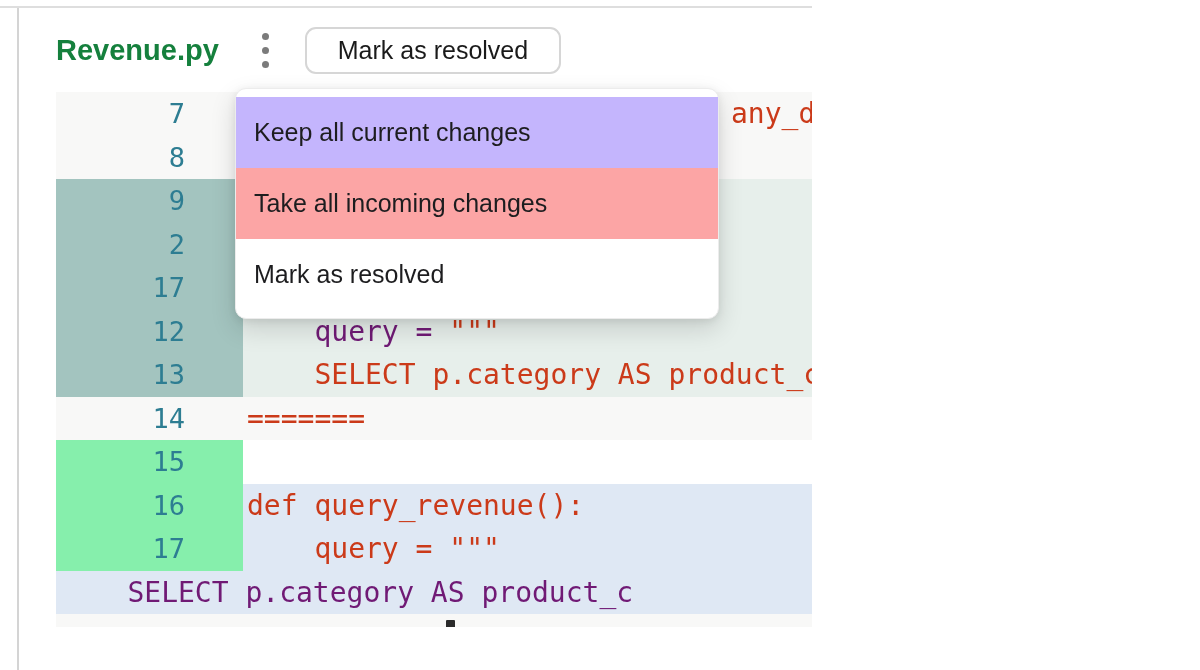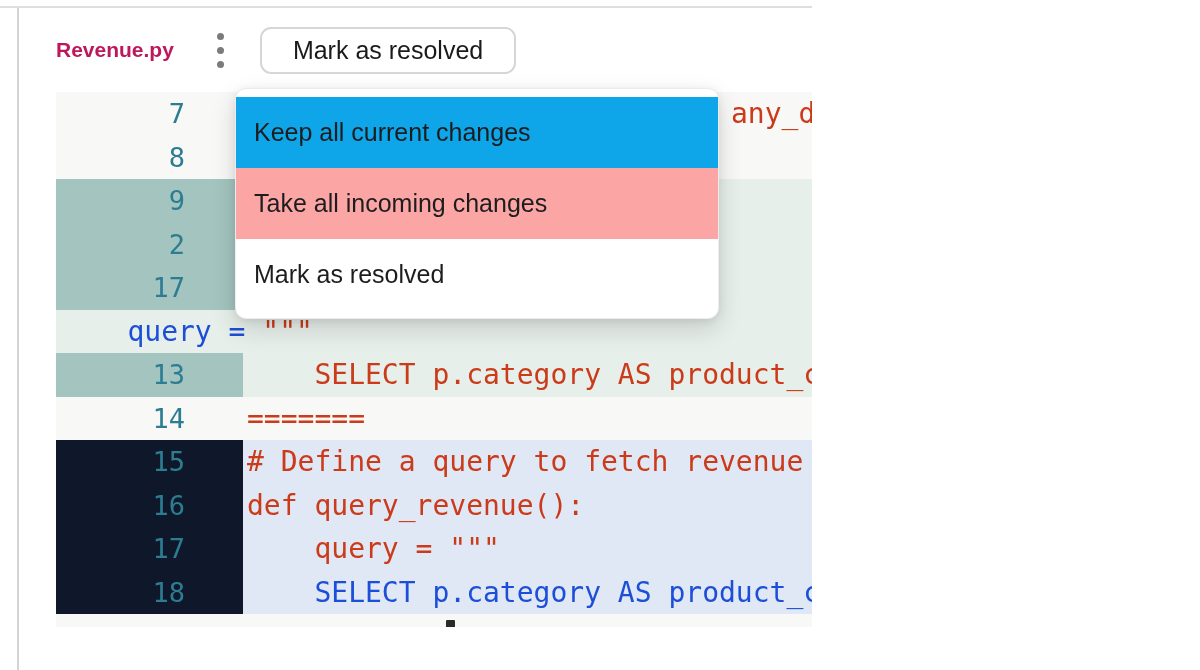--- a/index.html
+++ b/index.html
@@ -6,55 +6,55 @@
   html,body { width:1200px; height:670px; background:#ffffff; overflow:hidden;
               font-family:"Liberation Sans", sans-serif; }
   .page { position:relative; width:1200px; height:670px; background:#fff; overflow:hidden; }
 
   
   .top-border  { position:absolute; left:0; top:6; top:6px; width:812px; height:2px; background:#dedede; }
   .left-border { position:absolute; left:17px; top:8px; width:2px; height:662px; background:#d4d4d4; }
 
   
   .header { position:absolute; left:56px; top:27px; height:46px; display:flex; align-items:center; }
-  .file-name { font-size:21px; font-weight:bold; color:#be185d; letter-spacing:0; }
+  .file-name { font-size:29px; font-weight:bold; color:#15803d; letter-spacing:0; }
   .kebab { width:18px; height:46px; margin-left:38px; display:flex; flex-direction:column;
            align-items:center; justify-content:center; gap:7px; cursor:pointer; background:none; border:none; }
   .kebab .dot { width:7px; height:7px; border-radius:50%; background:#7b7b7b; }
   .resolve-btn { margin-left:30px; height:47px; padding:0 31px; background:#fff;
                  border:2px solid #d6d6d6; border-radius:11px; font-size:25px; color:#1a1a1a;
                  font-family:"Liberation Sans", sans-serif; cursor:pointer; }
 
   
   .editor { position:absolute; left:56px; top:92px; width:756px; }
   .row { display:flex; height:43.5px; overflow:hidden; }
   .gutter { width:187px; flex:0 0 187px; text-align:right; padding-right:58px;
             font-family:"DejaVu Sans Mono", monospace; font-size:27px; line-height:43.5px; color:#2d7d92; }
   .codecell { position:relative; flex:1 1 auto; padding-left:4px; white-space:pre; overflow:hidden;
               font-family:"DejaVu Sans Mono", monospace; font-size:28px; line-height:43.5px; }
   .row.neutral  .gutter, .row.neutral  .codecell { background:#f8f8f7; }
   .row.current  .gutter  { background:#a3c4bf; }
   .row.current  .codecell{ background:#e7efeb; }
-  .row.incoming .gutter  { background:#0f172a; }
+  .row.incoming .gutter  { background:#86efac; }
   .row.incoming .codecell{ background:#dfe8f4; }
   .row.partial { height:13px; }
   .seg { white-space:pre; }
-  .seg.code    { color:#1d4ed8; }
+  .seg.code    { color:#701a75; }
   .seg.string  { color:#cb3a19; }
   .seg.comment { color:#1d9a21; }
   .seg.abs { position:absolute; top:0; }
   .speck { position:absolute; left:203px; top:6px; width:9px; height:8px; background:#2a2a2a; border-radius:1px; }
 
   
   .menu { position:absolute; left:235px; top:88px; width:484px; background:#fff;
           border:1px solid #ececec; border-radius:11px; padding:8px 0; z-index:10;
           box-shadow:0 10px 26px rgba(0,0,0,.14), 0 2px 8px rgba(0,0,0,.08); }
   .menu-item { height:71px; line-height:71px; padding-left:18px; font-size:25px; color:#1d1d1f;
                cursor:pointer; }
-  .menu-item.hl-current  { background:#0ea5e9; }
+  .menu-item.hl-current  { background:#c4b5fd; }
   .menu-item.hl-incoming { background:#fca5a5; }
 </style>
 </head>
 <body>
 
 <div class="page">
 
   <div class="top-border"></div>
   <div class="left-border"></div>
 
@@ -83,44 +83,43 @@
       </div>
       <div class="row current">
         <div class="gutter">2</div>
         <div class="codecell"><span class="seg comment abs" style="left: 472px; margin-top: 45px;">venue</span></div>
       </div>
       <div class="row current">
         <div class="gutter">17</div>
         <div class="codecell"></div>
       </div>
       <div class="row current">
+        <div class="gutter">12</div>
         <div class="codecell"><span class="seg code">    query = </span><span class="seg string">"""</span></div>
       </div>
       <div class="row current">
         <div class="gutter">13</div>
         <div class="codecell"><span class="seg string">    SELECT p.category AS product_c</span></div>
       </div>
       <div class="row neutral">
         <div class="gutter">14</div>
         <div class="codecell"><span class="seg string">=======</span></div>
       </div>
       <div class="row incoming">
         <div class="gutter">15</div>
-        <div class="codecell"><span class="seg string"># Define a query to fetch revenue</span></div>
       </div>
       <div class="row incoming">
         <div class="gutter">16</div>
         <div class="codecell"><span class="seg string">def query_revenue():</span></div>
       </div>
       <div class="row incoming">
         <div class="gutter">17</div>
         <div class="codecell"><span class="seg string">    query = """</span></div>
       </div>
       <div class="row incoming">
-        <div class="gutter">18</div>
         <div class="codecell"><span class="seg code">    SELECT p.category AS product_c</span></div>
       </div>
       <div class="row neutral partial">
         <div class="gutter"></div>
         <div class="codecell"><div class="speck"></div></div>
       </div>
     </div>
 
   <div class="menu">
     <div class="menu-item hl-current">Keep all current changes</div>

